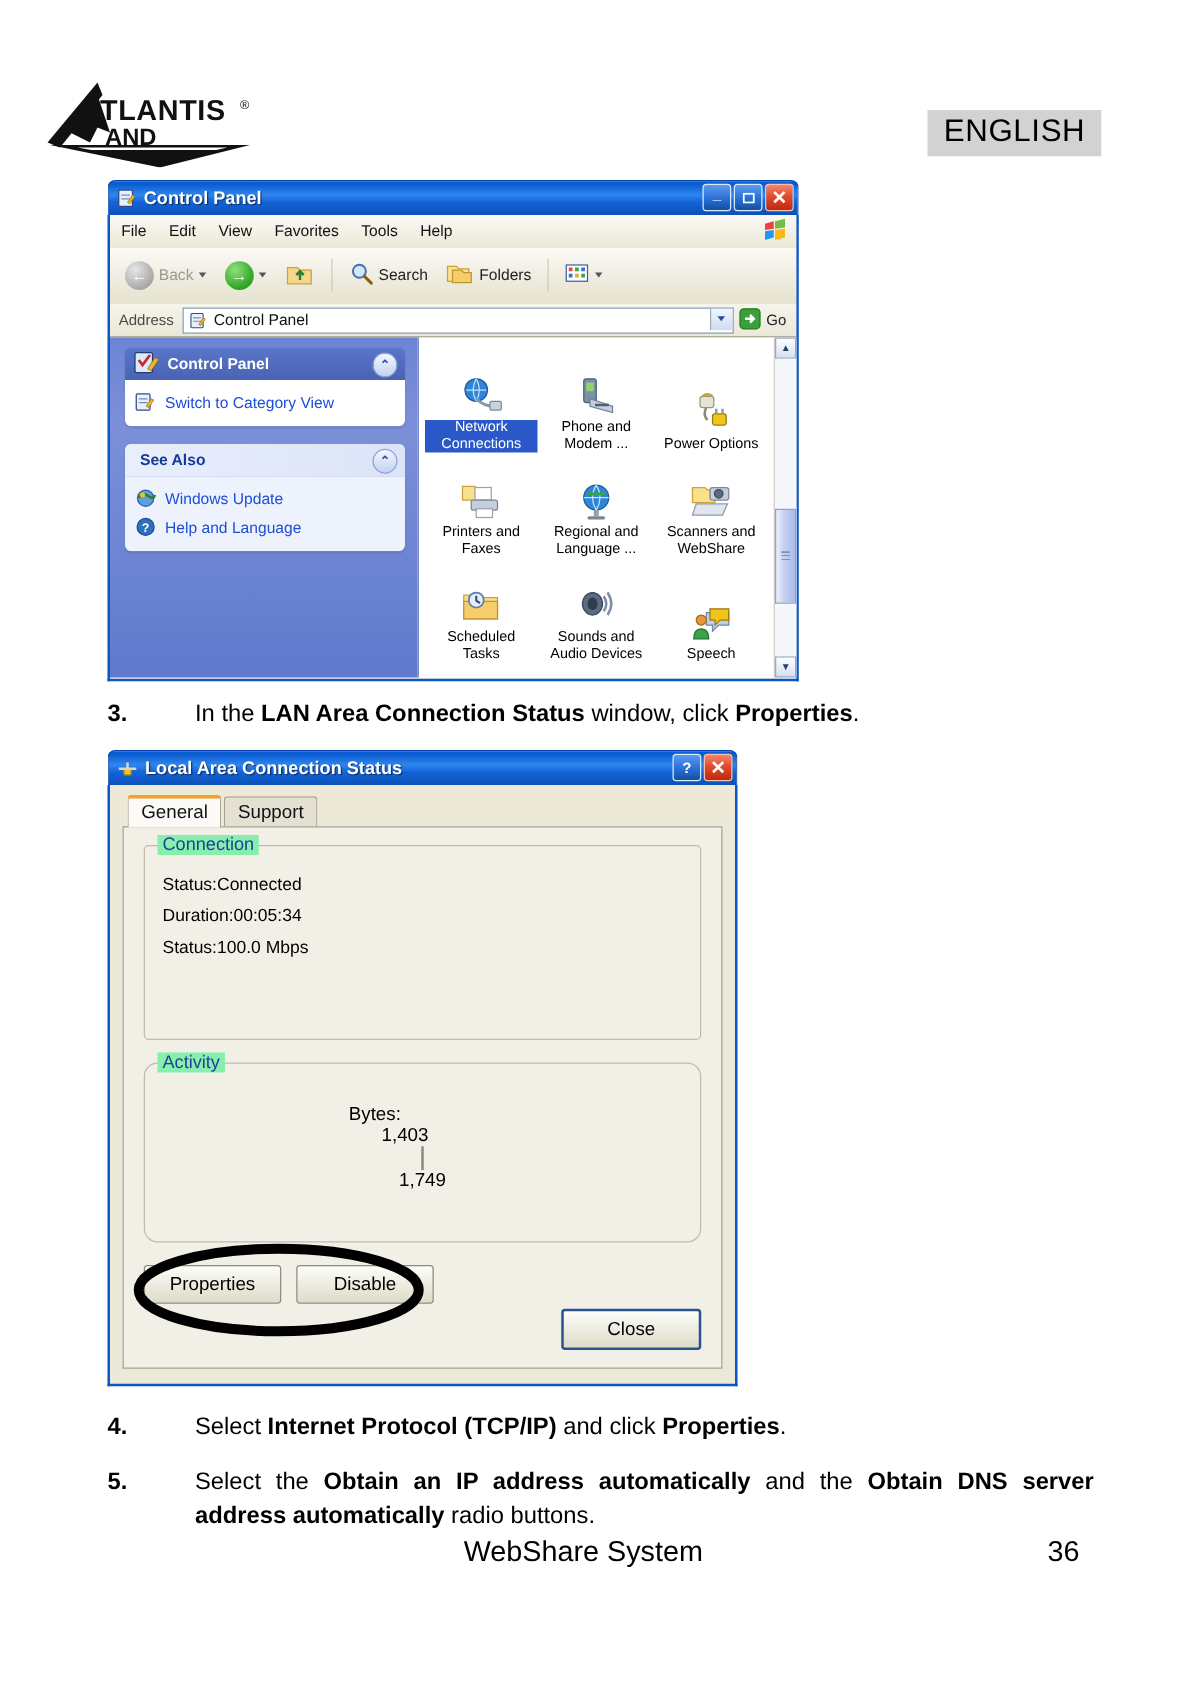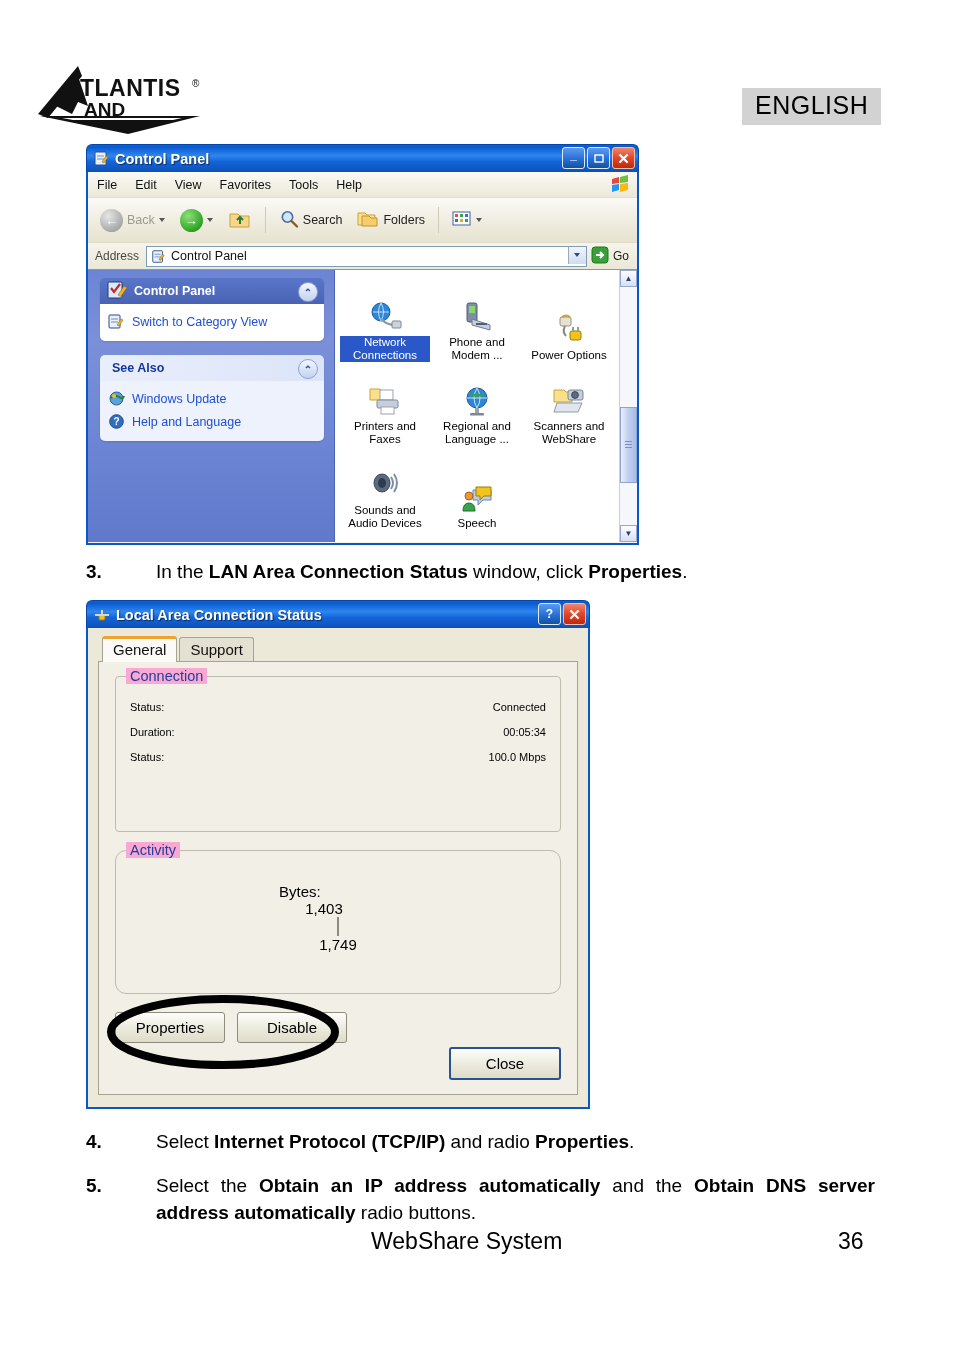--- a/index.html
+++ b/index.html
@@ -168,24 +168,24 @@
   }
   .tabpage{
     border:1px solid #a6a390;background:#f2f0e6;
     height:434px;box-sizing:border-box;padding:14px 16px 10px 16px;position:relative;margin-top:-1px;
   }
   .fieldset{
     border:1px solid #bfbcac;border-radius:4px;position:relative;
     padding:18px 14px 12px 14px;margin-bottom:18px;
   }
   .legend{
-    position:absolute;top:-9px;left:10px;background:#f9a8d4;
+    position:absolute;top:-9px;left:10px;background:#86efac;
     padding:0 4px;font-size:14.5px;color:#21409a;
   }
-  .fs-row{display:flex;justify-content:space-between;font-size:11px;color:#000;line-height:25px;}
+  .fs-row{display:flex;font-size:14px;color:#000;line-height:25px;}
   #connection-fs{height:124px;}
   #activity-fs{height:112px;border-radius:11px;}
   .act-head{display:flex;align-items:center;justify-content:center;gap:10px;font-size:15px;}
   .dash{width:42px;height:3px;background:#9c9c8e;}
   .act-bytes{display:flex;align-items:center;font-size:15px;margin-top:14px;flex-direction:column;}
   .act-bytes .lab{width:118px;}
   .act-bytes .sent{flex:1;text-align:right;padding-right:28px;}
   .act-bytes .bar{width:2px;height:19px;background:#8a8a7d;}
   .act-bytes .recv{flex:1;text-align:right;}
 
@@ -476,20 +476,31 @@
               <svg width="34" height="32" viewBox="0 0 34 32">
                 <path d="M2 5 h10 l2 2 h6 v10 H2 Z" fill="#fbe08c" stroke="#c9a23c"></path>
                 <rect x="16" y="5" width="15" height="10" rx="2" fill="#c6cedd" stroke="#7b8894"></rect>
                 <circle cx="23" cy="10" r="3.4" fill="#5b6b80" stroke="#3c4a5c"></circle>
                 <path d="M5 18 L30 18 L26 27 L2 27 Z" fill="#dfe6ee" stroke="#8f9aa8"></path>
               </svg>
             </span>
             <span class="lbl">Scanners and WebShare</span>
           </div>
 
+          <div class="cp-icon">
+            <span class="glyph">
+              <svg width="34" height="32" viewBox="0 0 34 32">
+                <path d="M3 7 h11 l2 2 h14 v17 H3 Z" fill="#fbe08c" stroke="#c9a23c"></path>
+                <path d="M3 12 h27 v14 H3 Z" fill="#f6cd6a" stroke="#bf9530"></path>
+                <circle cx="13" cy="11" r="6" fill="#e8eef7" stroke="#5b7fae" stroke-width="1.4"></circle>
+                <path d="M13 7.5 v4 l3 2" stroke="#2a4a78" stroke-width="1.6" fill="none"></path>
+              </svg>
+            </span>
+            <span class="lbl">Scheduled Tasks</span>
+          </div>
 
           <div class="cp-icon">
             <span class="glyph">
               <svg width="34" height="32" viewBox="0 0 34 32">
                 <ellipse cx="14" cy="14" rx="8" ry="9" fill="#5b6b80" stroke="#38465a"></ellipse>
                 <ellipse cx="14" cy="14" rx="4" ry="5" fill="#2f3c4e"></ellipse>
                 <path d="M23 8 q4 6 0 12 M26 5 q6 9 0 18" stroke="#7b8fa8" stroke-width="2" fill="none"></path>
               </svg>
             </span>
             <span class="lbl">Sounds and Audio Devices</span>
@@ -591,21 +602,21 @@
       <div id="close-btn-wrap">
         <span class="xpbtn focus">Close</span>
       </div>
 
     </div>
   </div>
 </div>
 
 <div class="step" id="step4" style="left:80px;top:1128px;width:800px;">
   <span class="num">4.</span>
-  <span class="txt" id="step4-text"><span>Select </span><b>Internet Protocol (TCP/IP)</b><span> and radio </span><b>Properties</b><span>.</span></span>
+  <span class="txt" id="step4-text"><span>Select </span><b>Internet Protocol (TCP/IP)</b><span> and click </span><b>Properties</b><span>.</span></span>
 </div>
 
 <div class="step" id="step5" style="left:80px;top:1172px;width:795px;">
   <span class="num">5.</span>
   <span class="txt just" id="step5-text"><span>Select the </span><b>Obtain an IP address automatically</b><span> and the </span><b>Obtain DNS server address automatically</b><span> radio buttons.</span></span>
 </div>
 
 <div id="footer">
   <span class="fl">WebShare System</span>
   <span class="fr">36</span>

